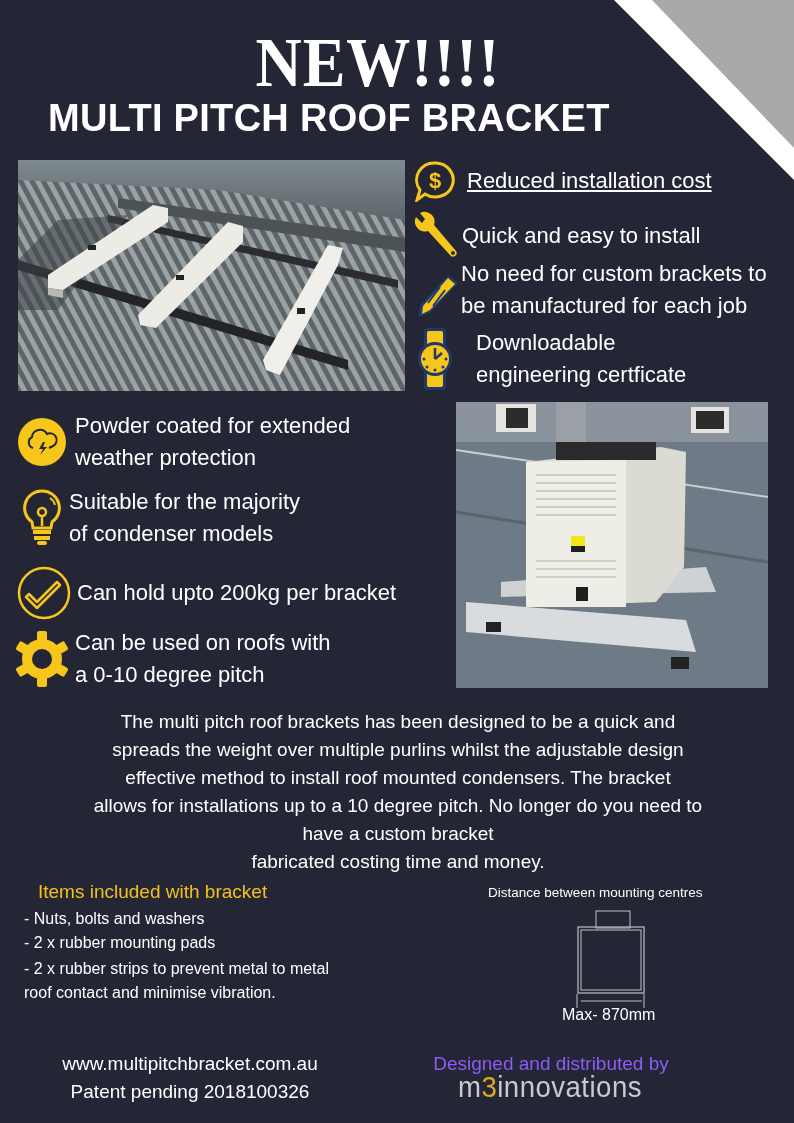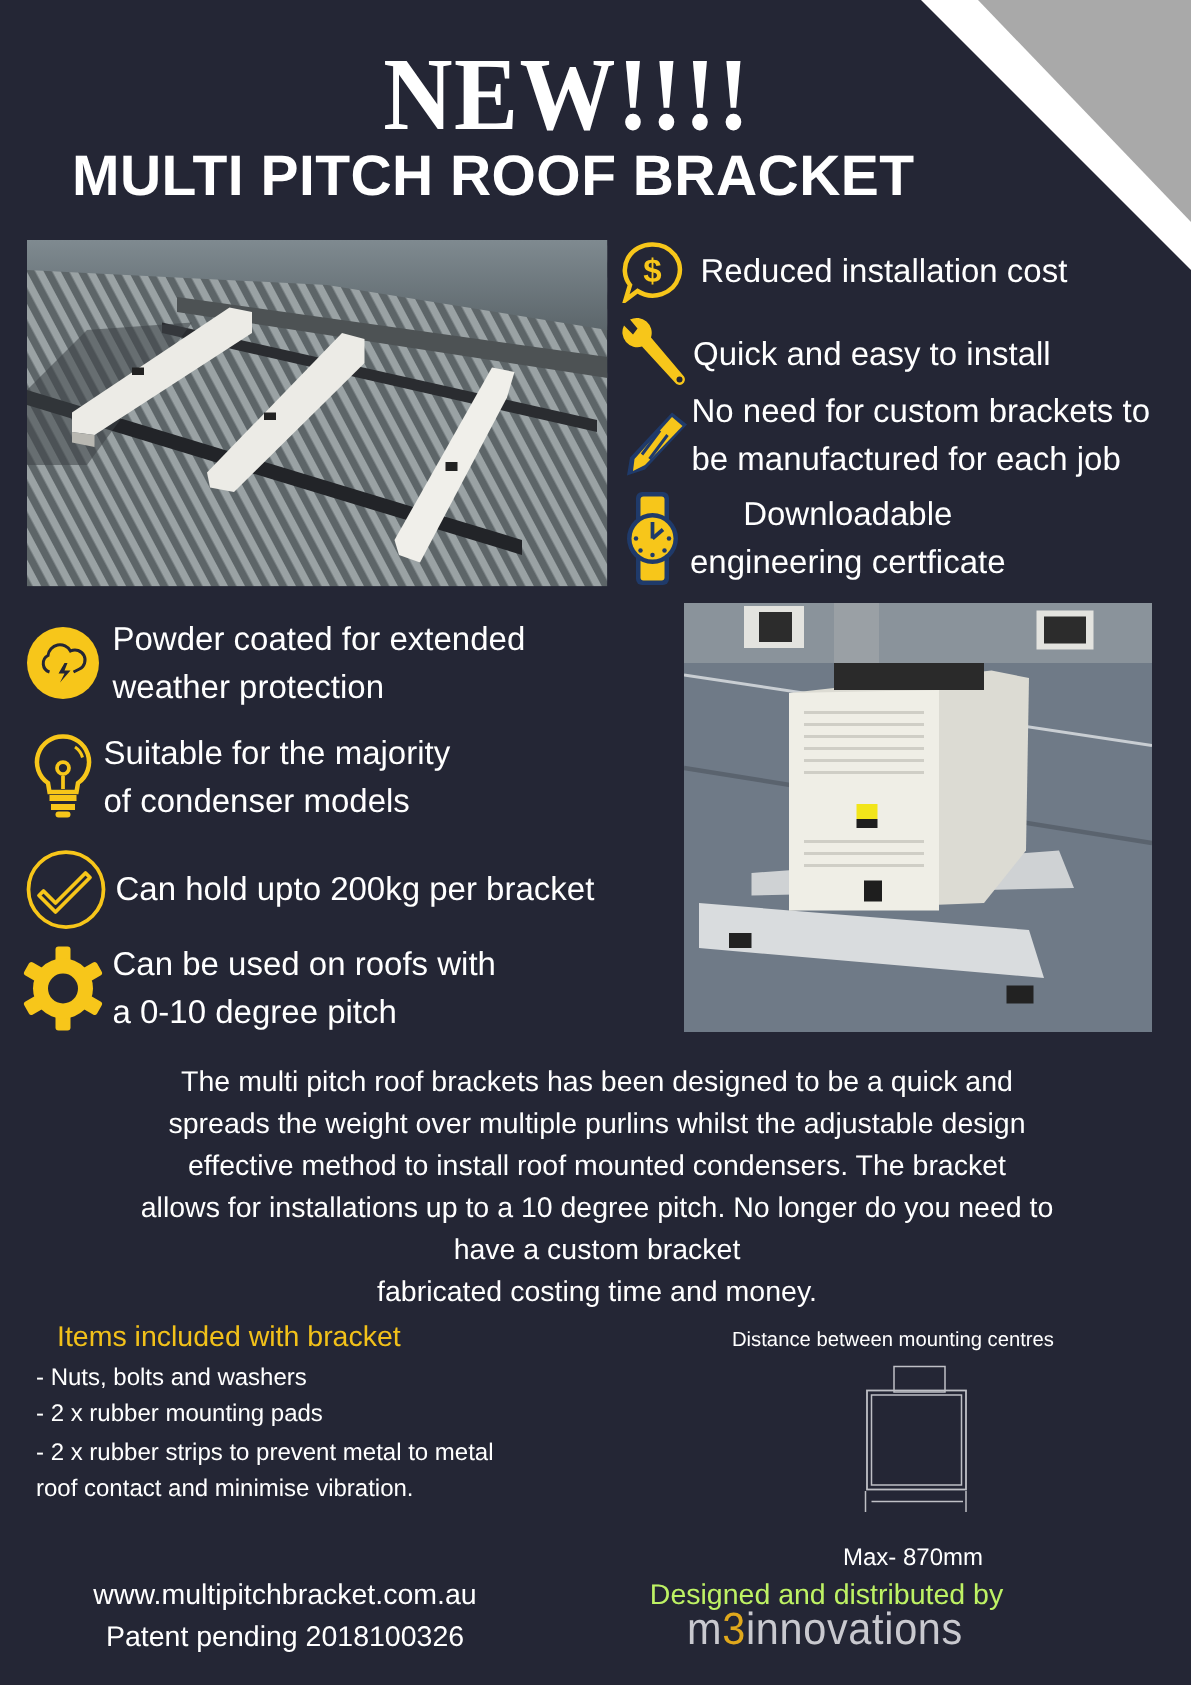--- a/index.html
+++ b/index.html
@@ -44,29 +44,29 @@
     position: absolute; top: 881px; left: 38px; font-size: 19px; color: #f2c11a;
   }
   .items-list { position: absolute; top: 907px; left: 24px; font-size: 16px; color: #ffffff; }
   .items-list div { line-height: 24px; }
   .items-list .multi { margin-top: 2px; }
 
   .dist-label {
     position: absolute; top: 885px; left: 488px; font-size: 13.5px; color: #ffffff;
   }
   .diagram { position: absolute; left: 574px; top: 908px; width: 76px; height: 100px; }
-  .max-label { position: absolute; top: 1006px; left: 562px; font-size: 16px; color: #ffffff; margin-top: 24px; }
+  .max-label { position: absolute; top: 1006px; left: 562px; font-size: 16px; color: #ffffff; }
 
   .footer-left {
     position: absolute; top: 1050px; left: 40px; width: 300px; text-align: center;
     font-size: 19px; line-height: 28px; color: #ffffff;
   }
   .footer-right {
     position: absolute; top: 1050px; left: 420px; width: 262px; text-align: center;
-    font-size: 19px; line-height: 28px; color: #bef264;
+    font-size: 19px; line-height: 28px; color: #8b5cf6;
   }
   .logo {
     position: absolute; top: 1070px; left: 458px;
     font-family: "Liberation Sans", sans-serif; font-size: 30px; font-weight: normal;
     letter-spacing: 0.5px; color: #c9c9cf; transform: scaleX(0.92); transform-origin: left;
   }
   .logo .three { color: #e0a81c; }
 </style>
 </head>
 <body>
@@ -110,21 +110,21 @@
   </svg>
 </div>
 
 <div class="feat" style="left:412px; top:160px;">
   <span class="icon" style="width:45px; height:42px;">
     <svg width="44" height="42" viewBox="0 0 44 42">
       <path d="M22 3 A18 17 0 1 1 12 34 L4 40 L7 30 A18 17 0 0 1 22 3 Z" fill="none" stroke="#f7c61a" stroke-width="3"></path>
       <text x="22" y="28" text-anchor="middle" font-size="22" font-weight="bold" fill="#f7c61a" font-family="Liberation Sans, sans-serif">$</text>
     </svg>
   </span>
-  <span class="text" style="margin-left:10px;">Reduced installation cost</span>
+  <span class="text" style="margin-left:10px;text-decoration:underline;">Reduced installation cost</span>
 </div>
 
 <div class="feat" style="left:412px; top:211px;">
   <span class="icon" style="width:48px; height:50px;">
     <svg width="48" height="50" viewBox="0 0 48 50">
       <path d="M4 6 A10 10 0 0 0 16 20 L38 44 A3 3 0 0 0 44 40 L22 14 A10 10 0 0 0 8 2 L13 8 L10 12 Z" fill="#f7c61a"></path>
       <circle cx="41" cy="42" r="2" fill="#242635"></circle>
     </svg>
   </span>
   <span class="text" style="margin-left:2px;">Quick and easy to install</span>
@@ -154,21 +154,21 @@
       <circle cx="23" cy="31" r="14" fill="#f7c61a"></circle>
       <line x1="23" y1="31" x2="23" y2="20" stroke="#1f3a6a" stroke-width="2.5"></line>
       <line x1="23" y1="31" x2="30" y2="25" stroke="#1f3a6a" stroke-width="2.5"></line>
       <circle cx="23" cy="42" r="1.5" fill="#1f3a6a"></circle>
         <circle cx="12" cy="31" r="1.5" fill="#1f3a6a"></circle>
       <circle cx="34" cy="31" r="1.5" fill="#1f3a6a"></circle>
         <circle cx="15" cy="39" r="1.5" fill="#1f3a6a"></circle>
       <circle cx="31" cy="39" r="1.5" fill="#1f3a6a"></circle>
     </svg>
   </span>
-  <span class="text" style="margin-left:2px;text-align:center;">
+  <span class="text" style="margin-left:18px;">
     <span>Downloadable</span><br>
     <span>engineering certficate</span>
   </span>
 </div>
 
 <div class="feat" style="left:17px; top:410px;">
   <span class="icon" style="width:50px; height:50px;">
     <svg width="50" height="50" viewBox="0 0 50 50">
       <circle cx="25" cy="25" r="24" fill="#f7c61a"></circle>
       <path d="M16 31 A6 6 0 0 1 15 20 A8 8 0 0 1 30 17 A6 6 0 0 1 36 29 L32 31" fill="none" stroke="#242635" stroke-width="2"></path>

